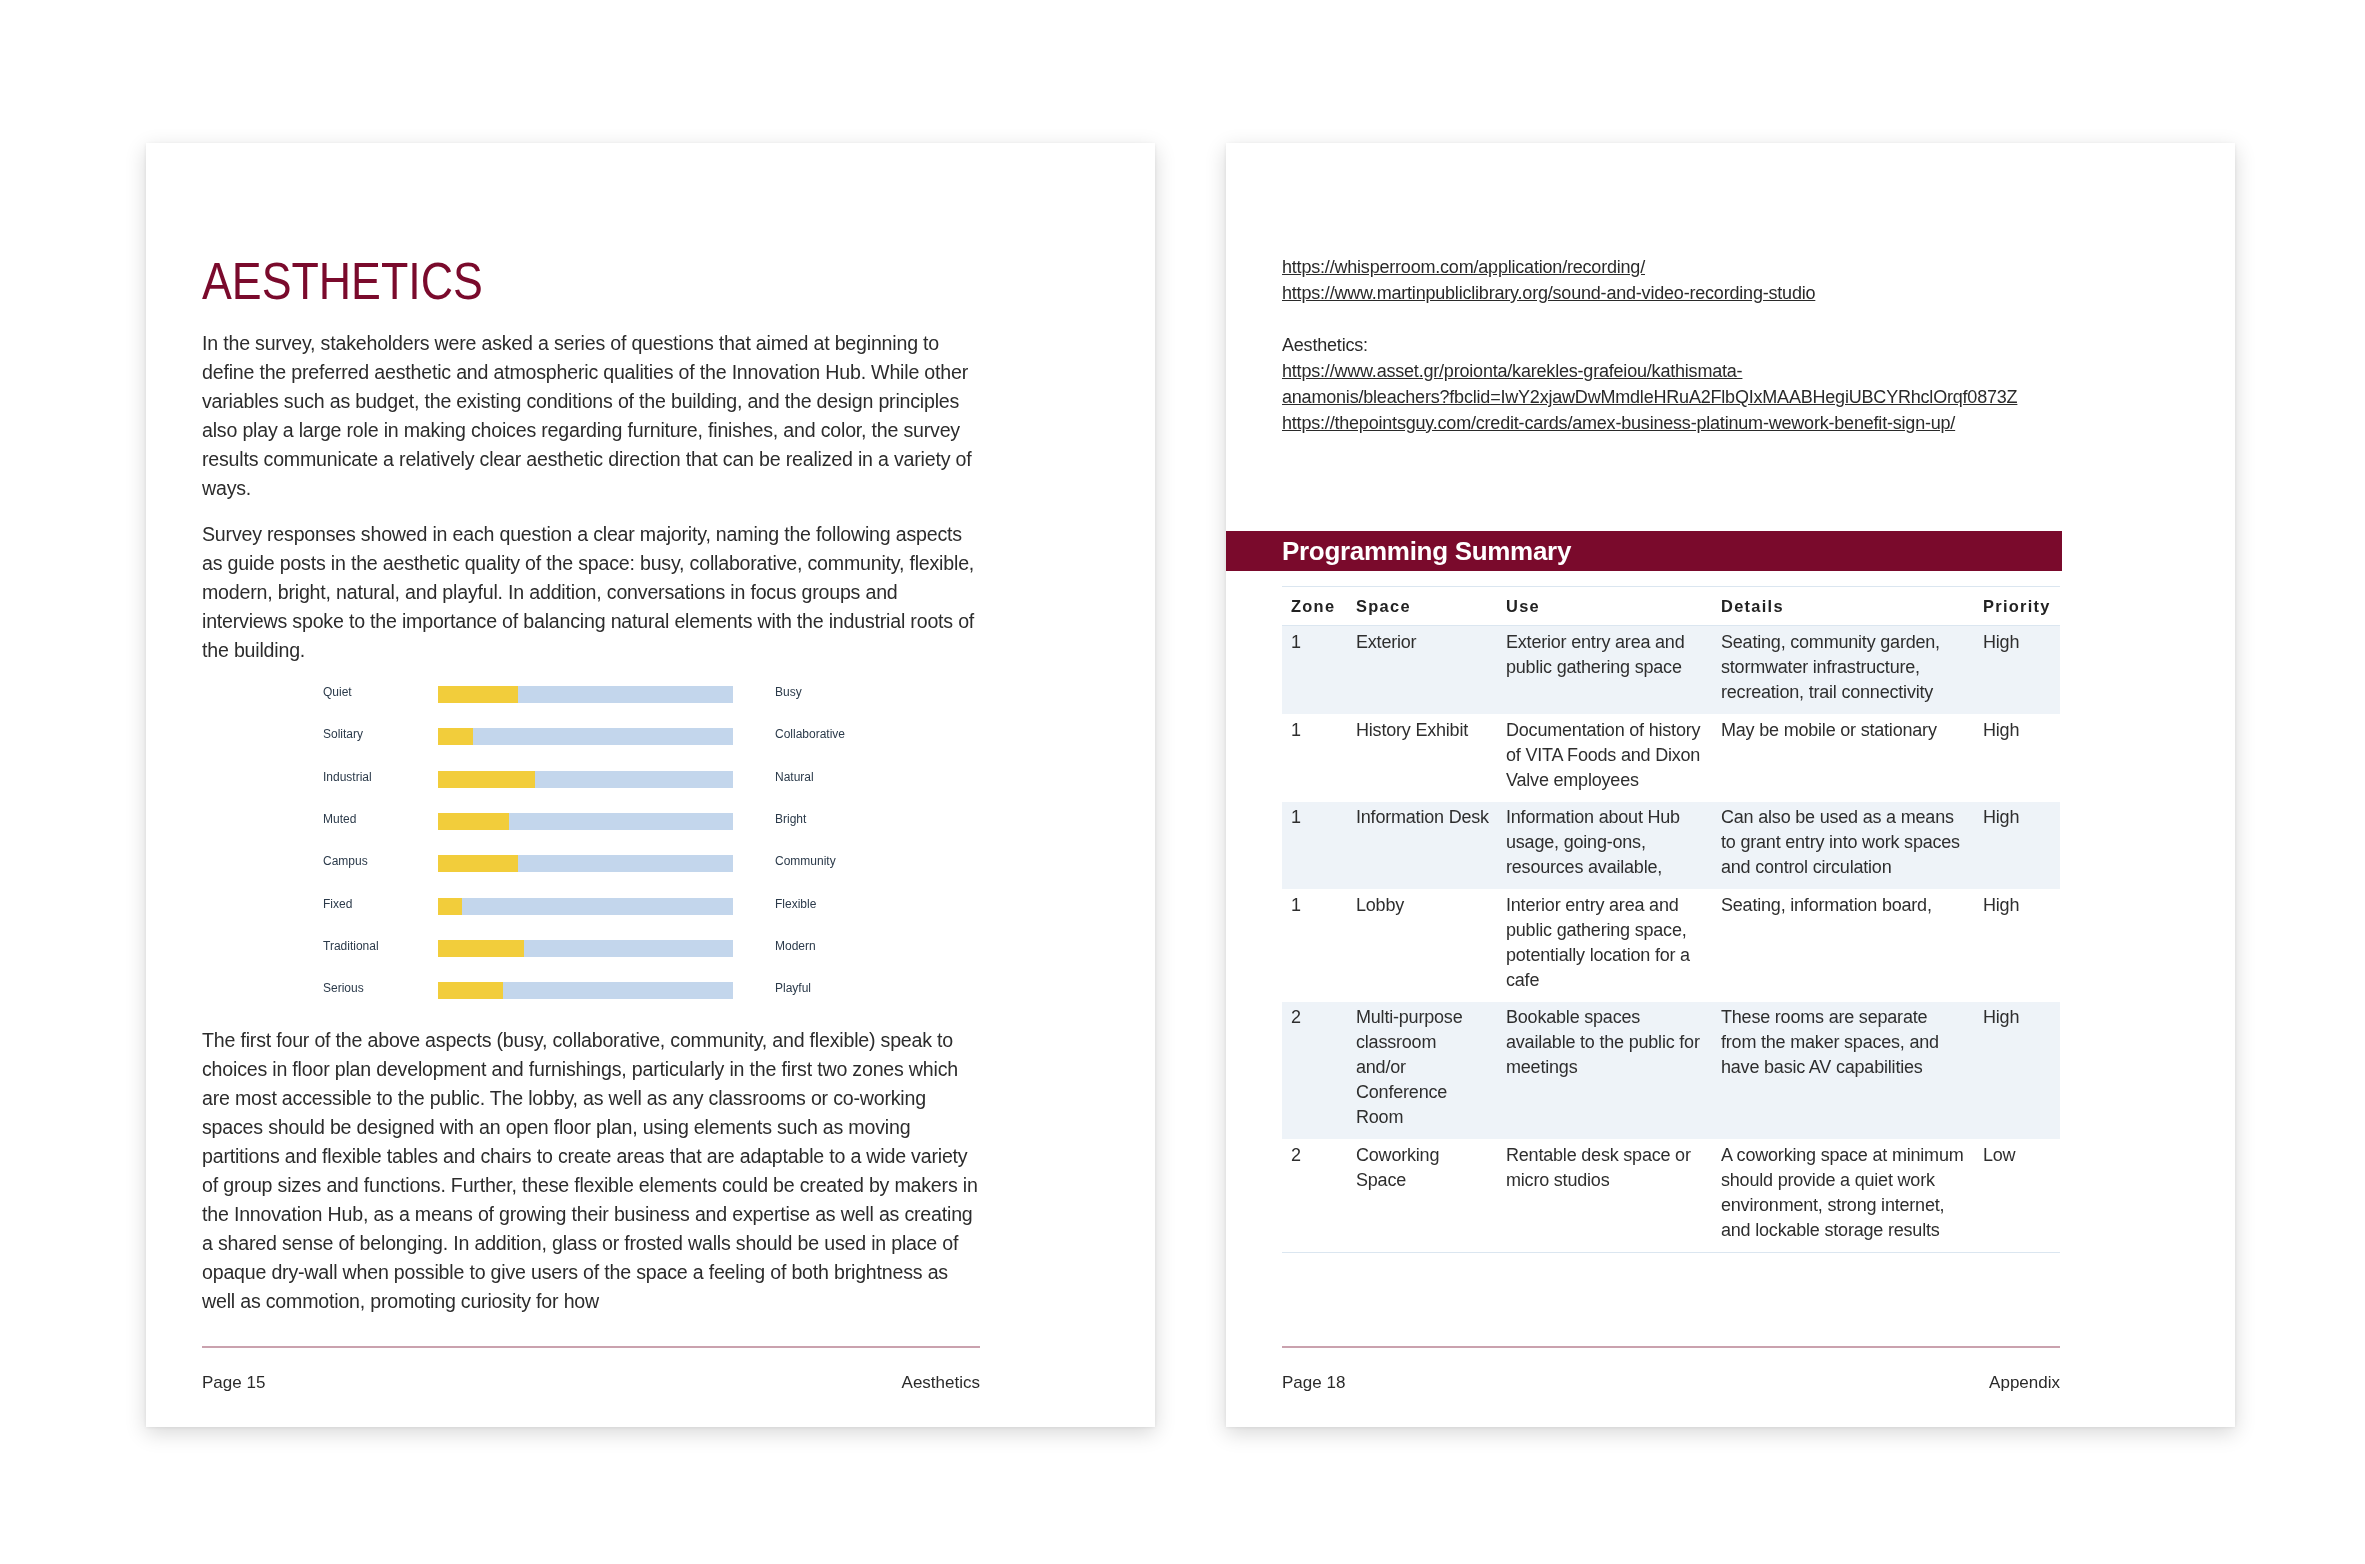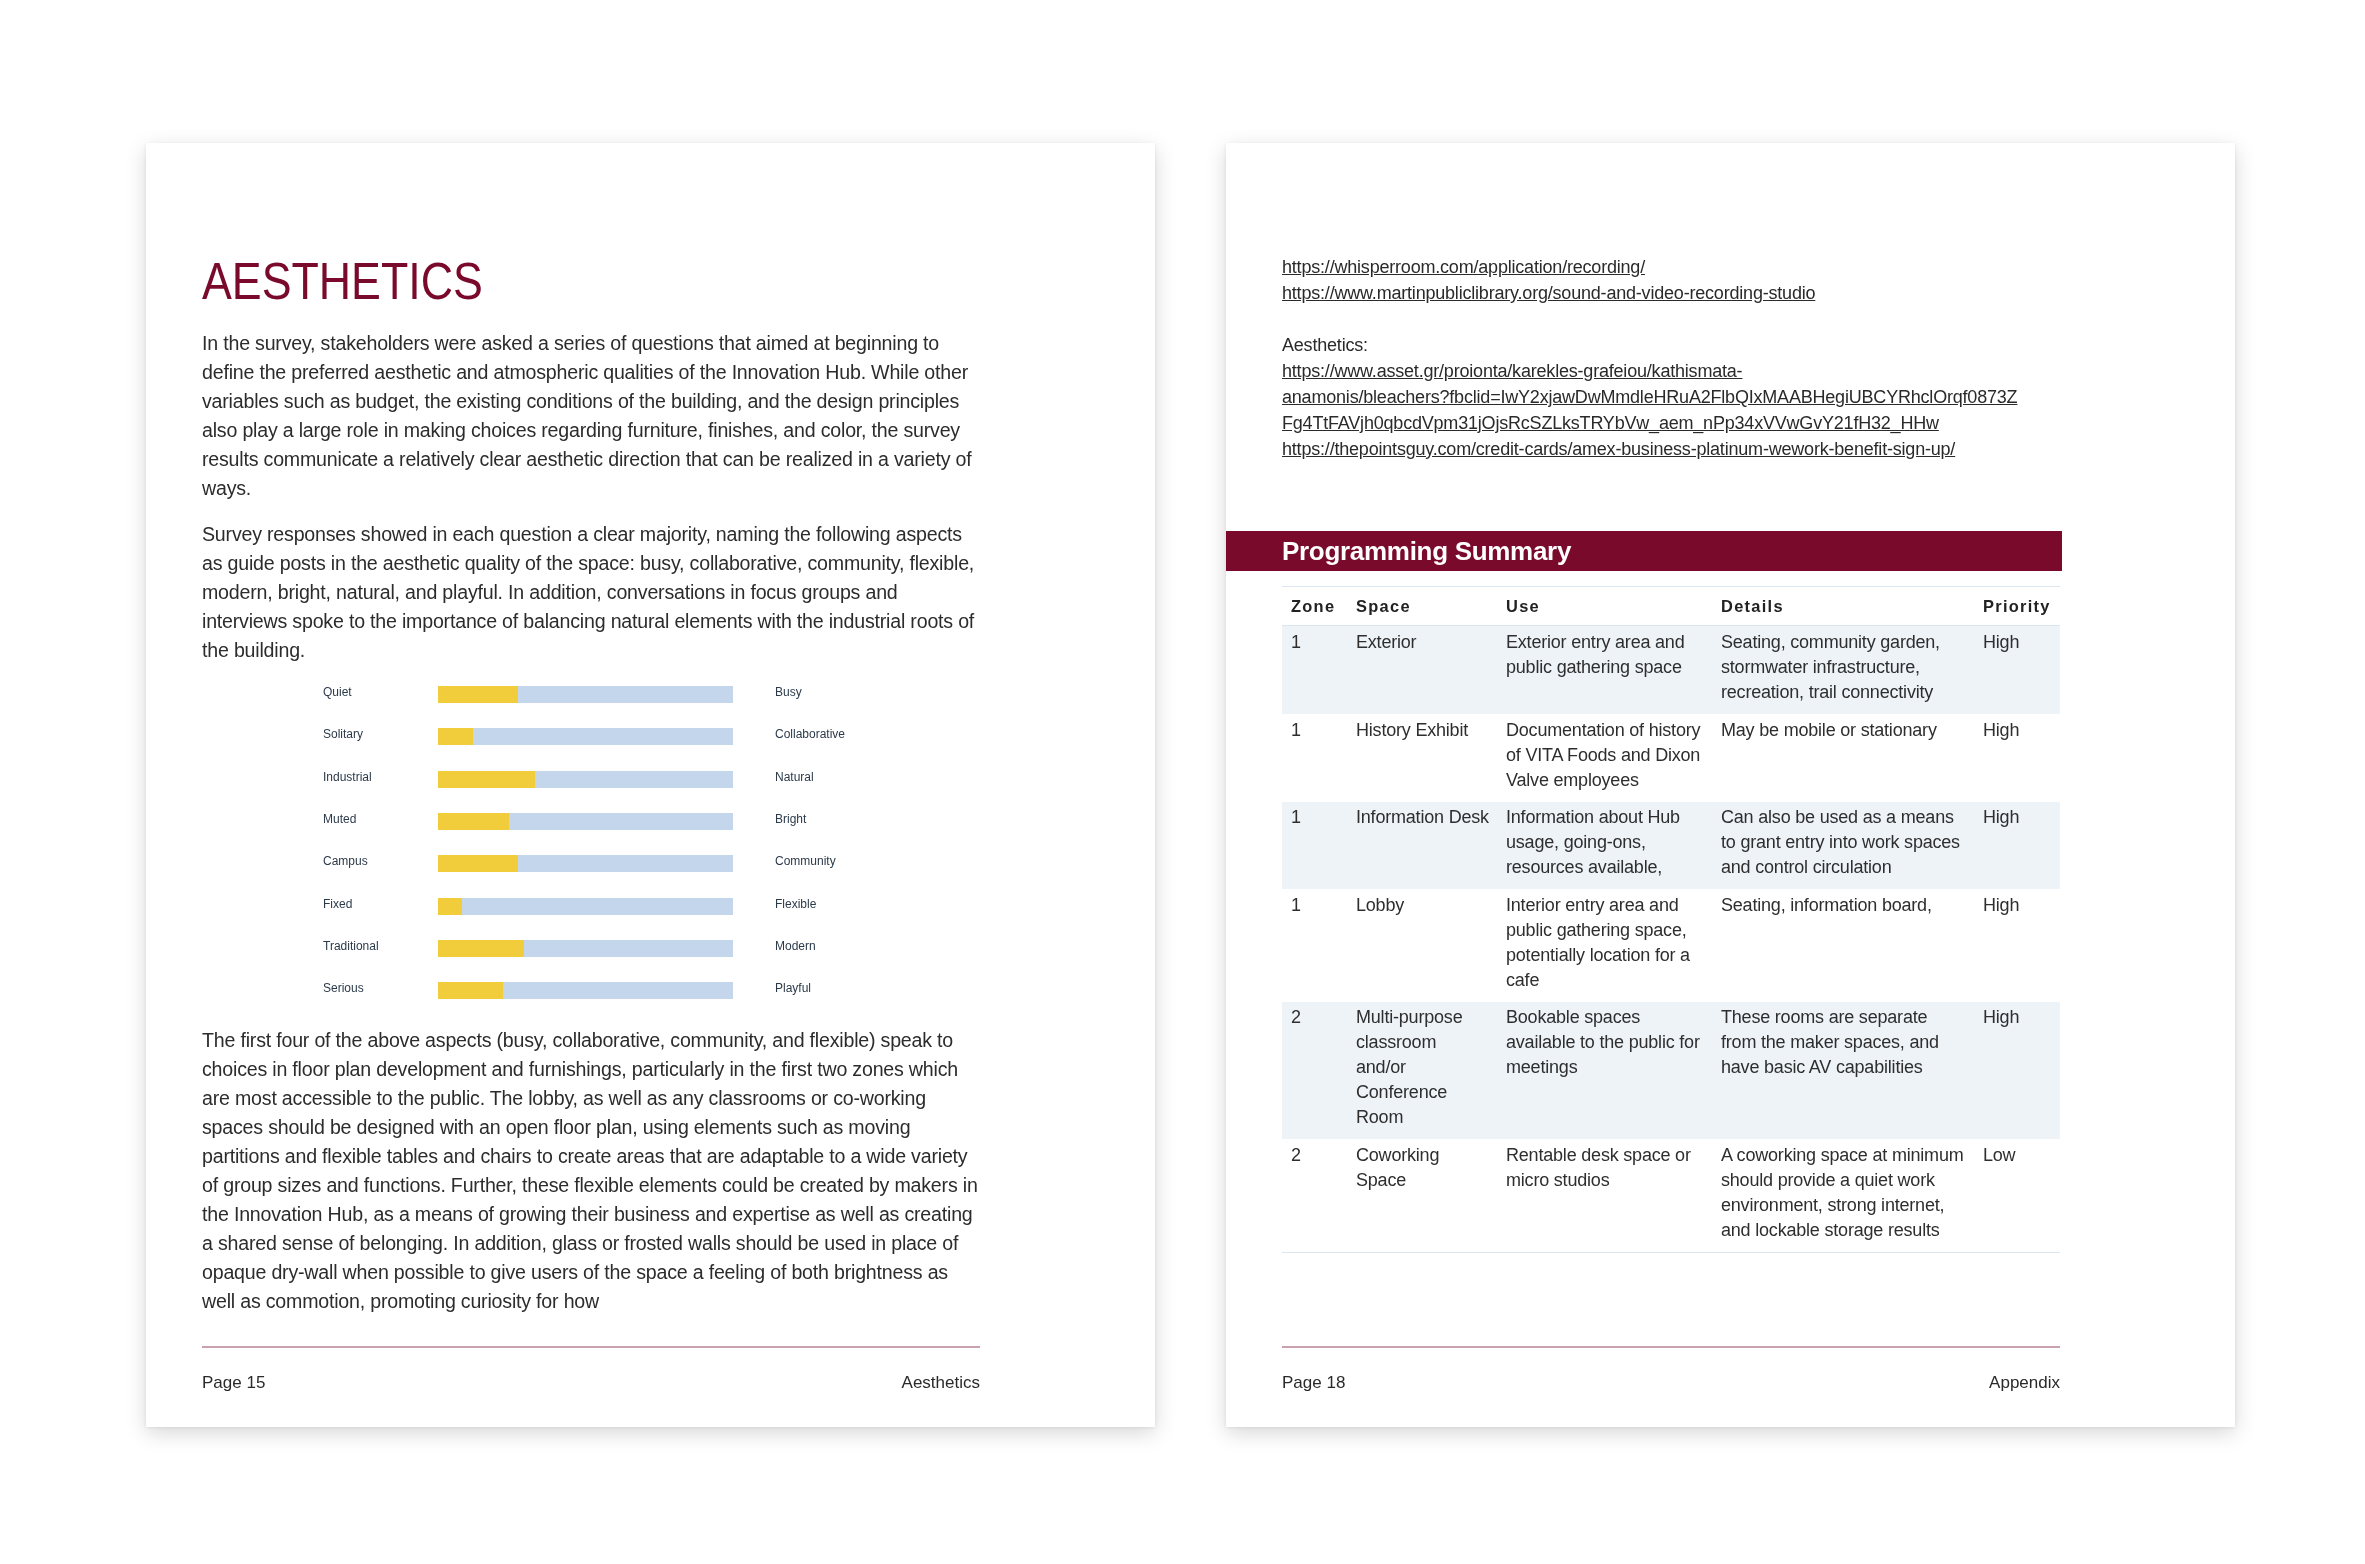--- a/index.html
+++ b/index.html
@@ -164,21 +164,20 @@
 </div>
 
 <div class="page" id="page-right">
   <div class="links">
     <a href="#">https://whisperroom.com/application/recording/</a>
     <a href="#">https://www.martinpubliclibrary.org/sound-and-video-recording-studio</a>
     <div class="gap"></div>
     <span class="label">Aesthetics:</span>
     <a href="#">https://www.asset.gr/proionta/karekles-grafeiou/kathismata-</a>
     <a href="#">anamonis/bleachers?fbclid=IwY2xjawDwMmdleHRuA2FlbQIxMAABHegiUBCYRhclOrqf0873Z</a>
-    <a href="#">Fg4TtFAVjh0qbcdVpm31jOjsRcSZLksTRYbVw_aem_nPp34xVVwGvY21fH32_HHw</a>
     <a href="#">https://thepointsguy.com/credit-cards/amex-business-platinum-wework-benefit-sign-up/</a>
   </div>
 
   <div class="band">
     <div class="band-title">Programming Summary</div>
   </div>
 
   <table class="prog-table">
     <colgroup>
       <col class="col-zone">

